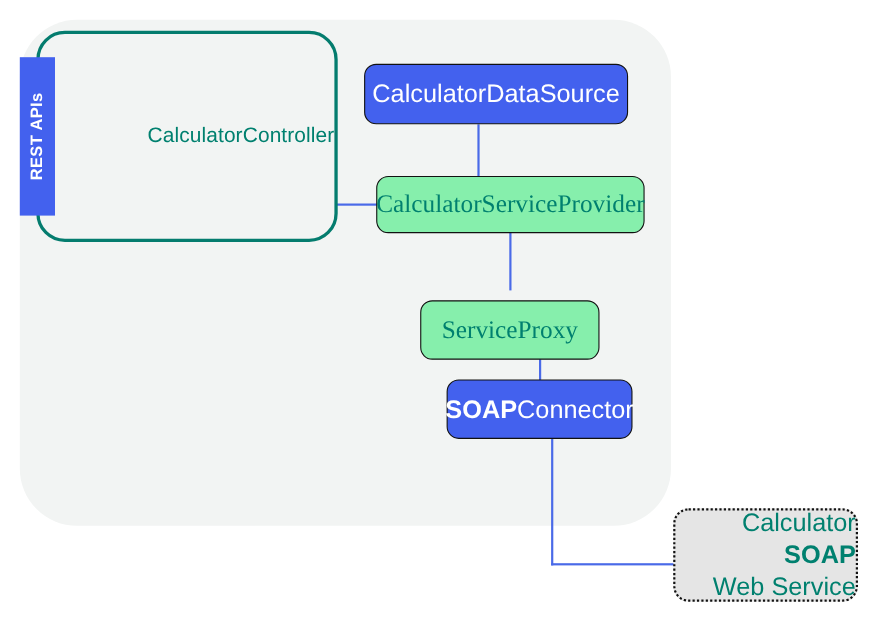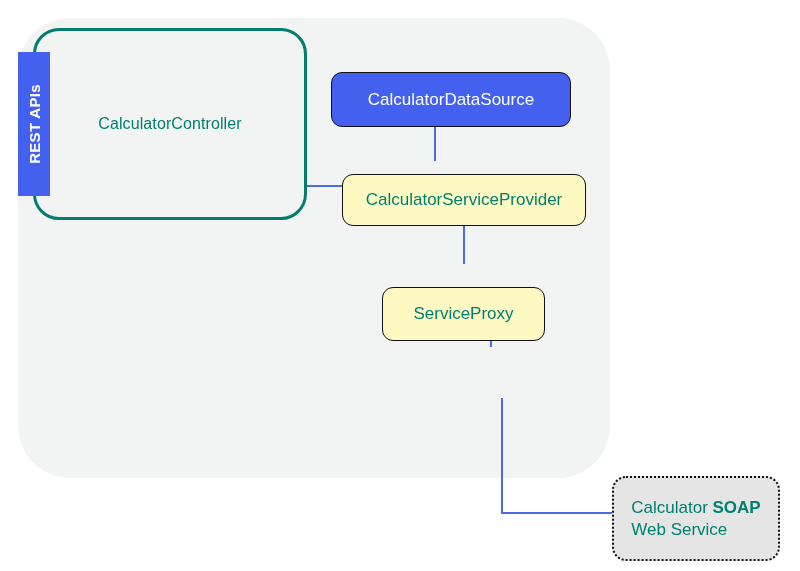--- a/index.html
+++ b/index.html
@@ -48,23 +48,23 @@
     border-radius: 26px;
     background: transparent;
     box-sizing: border-box;
   }
   .teal-container-label {
     position: absolute;
     left: 0;
     right: 0;
     top: 50%;
     transform: translateY(-50%);
-    text-align: center;
+    text-align: right;
     color: #00806f;
-    font-size: 16px;
+    font-size: 19px;
     letter-spacing: 0.1px;
     white-space: nowrap;
   }
 
   
   .rest-tab {
     position: absolute;
     left: 18px;
     top: 52px;
     width: 32px;
@@ -84,30 +84,30 @@
     letter-spacing: 0.3px;
   }
 
   
   .node {
     position: absolute;
     box-sizing: border-box;
     display: flex;
     align-items: center;
     justify-content: center;
-    text-align: left;
+    text-align: right;
     border-radius: 11px;
-    font-size: 17px;
+    font-size: 23px;
     line-height: 1.25;
-    margin-top: 14px;
   }
   .node-plain {
-    background: #fef9c3;
+    background: #86efac;
     border: 1.6px solid #111111;
     color: #00806f;
+    font-family: Liberation Serif, serif;
   }
   .node-blue {
     background: #4361ee;
     border: 1.6px solid #111111;
     color: #ffffff;
   }
   .node-dotted {
     background: #e5e5e5;
     border: 2.5px dotted #111111;
     color: #00806f;
@@ -147,18 +147,21 @@
   </div>
 
   <div class="node node-plain" style="left:342px; top:160px; width:244px; height:52px;">
     <span class="lbl">CalculatorServiceProvider</span>
   </div>
 
   <div class="node node-plain" style="left:382px; top:273px; width:163px; height:54px;">
     <span class="lbl">ServiceProxy</span>
   </div>
 
+  <div class="node node-blue" style="left:406px; top:345px; width:169px; height:54px;">
+    <span class="lbl"><b>SOAP</b><span>Connector</span></span>
+  </div>
 
   <div class="node node-dotted" style="left:612px; top:462px; width:168px; height:85px;">
     <span class="lbl"><span>Calculator </span><b>SOAP</b><br><span>Web Service</span></span>
   </div>
 
 </div>
 
 </body></html>

